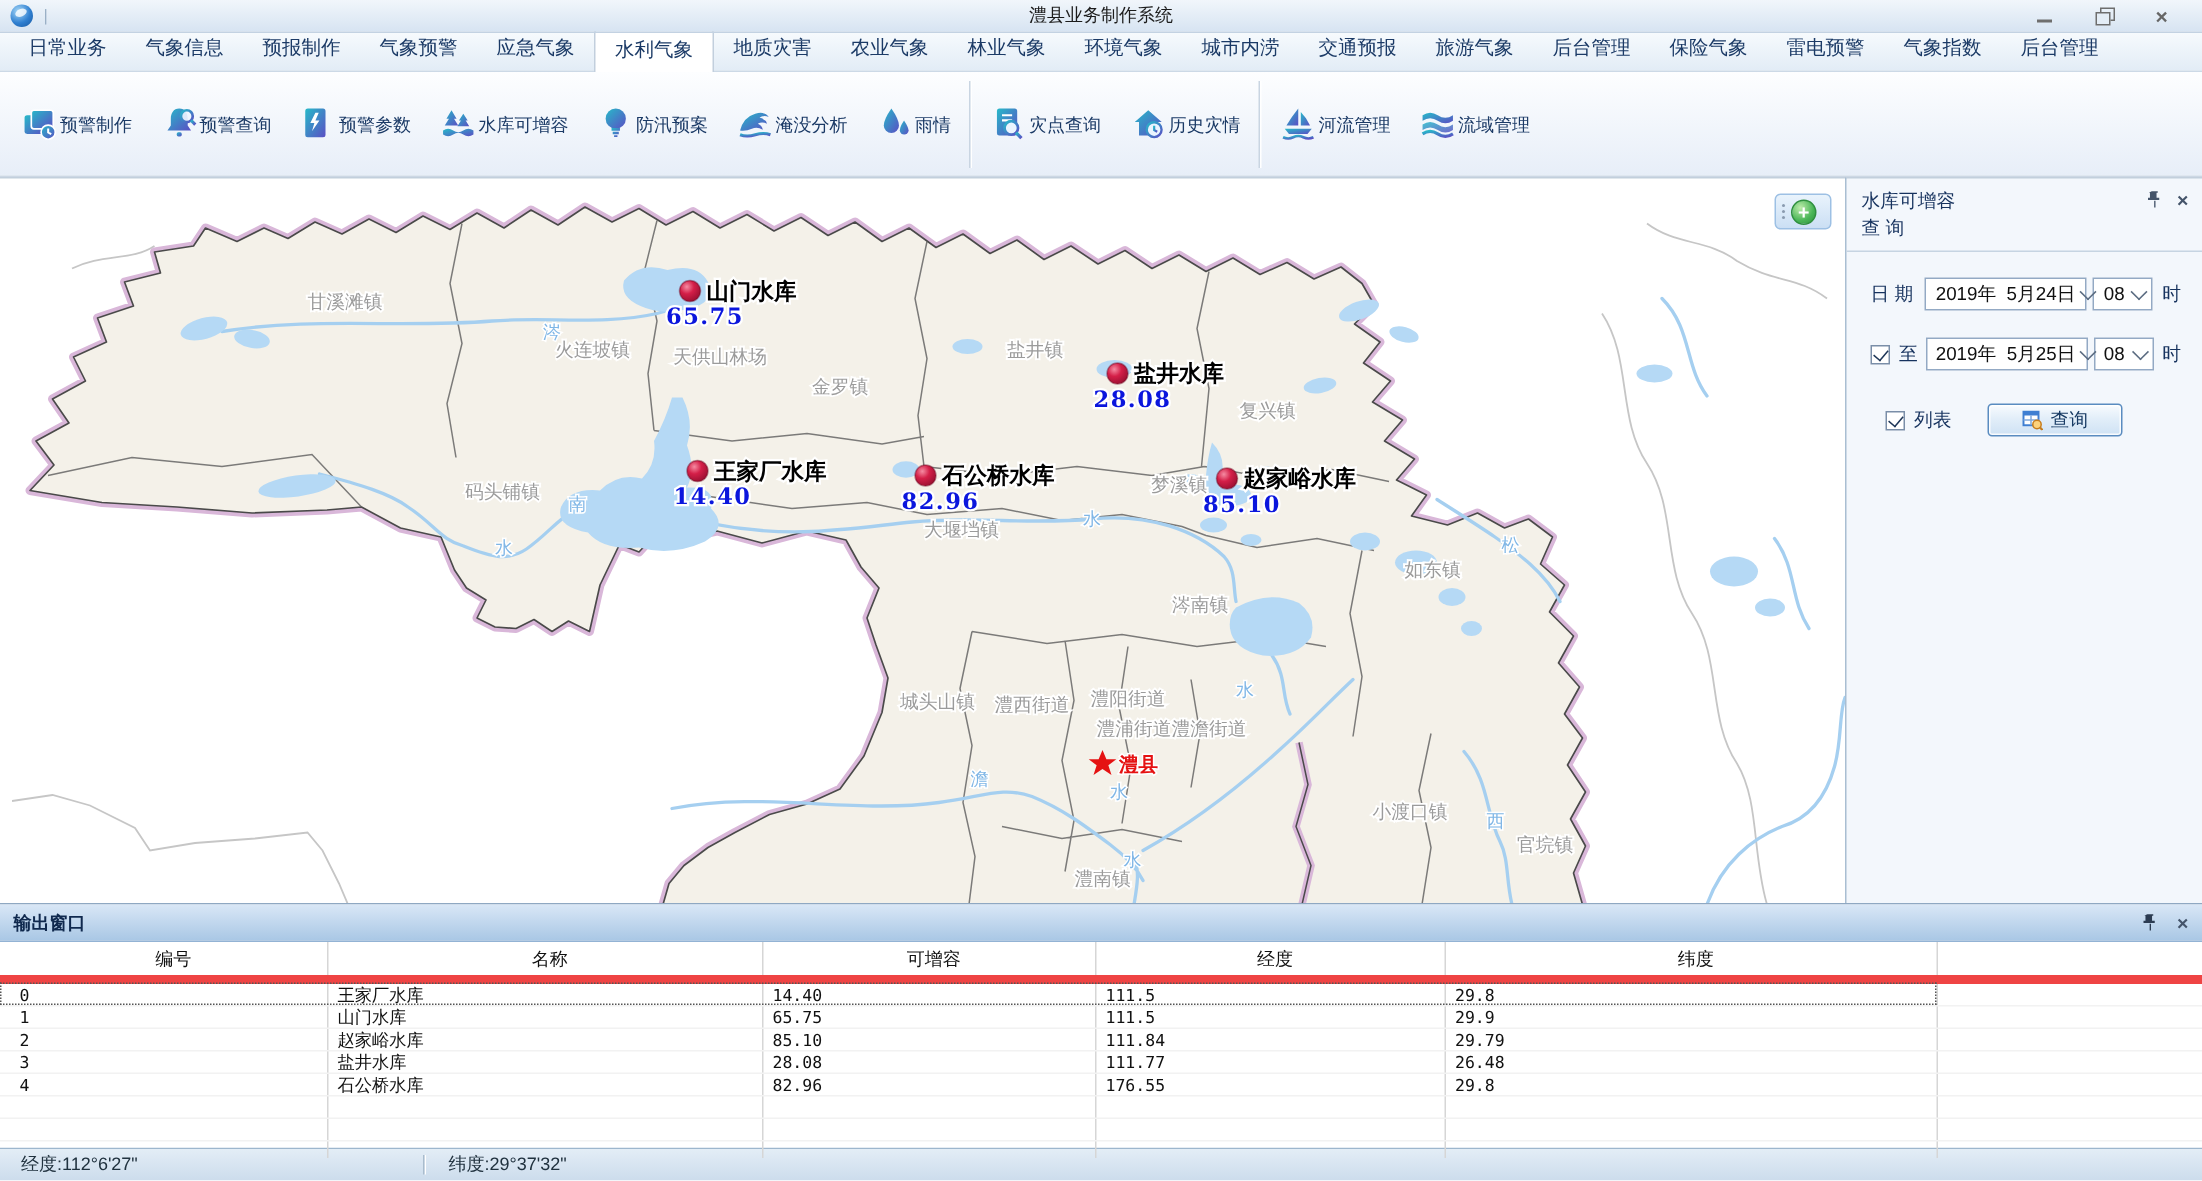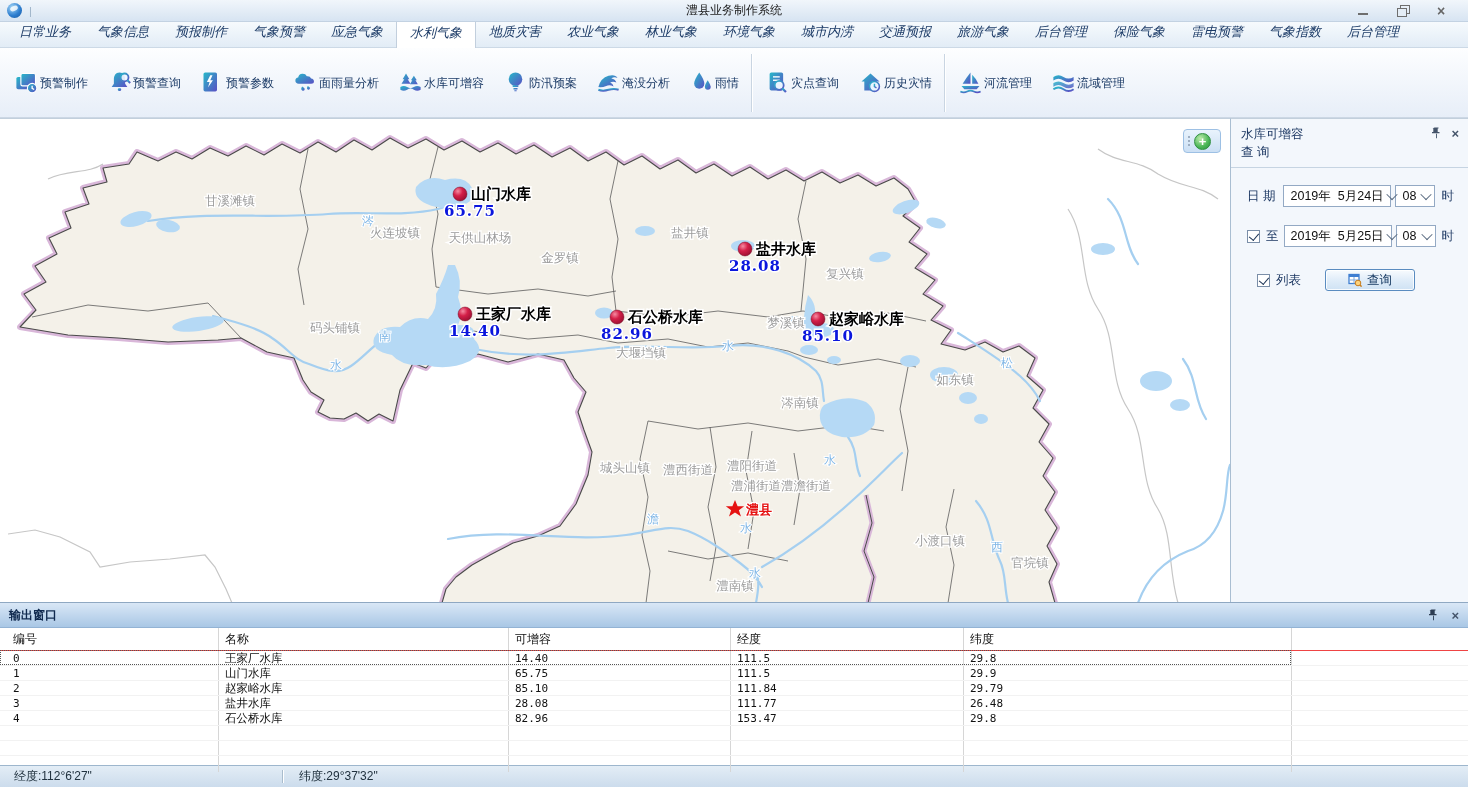--- a/index.html
+++ b/index.html
@@ -17,21 +17,21 @@
   .title-text{position:absolute;left:0;right:0;text-align:center;font-size:12px;color:#1c1c1c;}
   .win-controls{margin-left:auto;display:flex;gap:27px;padding-right:18px;z-index:2;align-items:center;}
   .wc{width:13px;height:12px;position:relative;cursor:default;}
   .wc-min::after{content:'';position:absolute;left:1px;bottom:2px;width:10px;height:0;border-bottom:2px solid #6e6e6e;}
   .wc-rest::before{content:'';position:absolute;left:3px;top:0;width:8px;height:7px;border:1.5px solid #6e6e6e;}
   .wc-rest::after{content:'';position:absolute;left:0;top:3px;width:8px;height:7px;border:1.5px solid #6e6e6e;background:#e4edf6;}
   .wc-close{font-size:14px;line-height:12px;color:#666;font-weight:bold;}
 
   
   .menubar{height:26px;background:linear-gradient(#f6fafd,#e2ecf6);border-bottom:1px solid #ccd9e6;
-           display:flex;align-items:flex-end;padding-left:6px;box-sizing:border-box;font-style:italic;}
+           display:flex;align-items:flex-end;padding-left:6px;box-sizing:border-box;}
   .menu-item{font-size:13px;color:#1b3a66;padding:4px 13px 6px;white-space:nowrap;cursor:default;}
   .menu-item.active{background:#fff;border:1px solid #c2cfdd;border-bottom:none;border-radius:3px 3px 0 0;margin-bottom:-1px;}
 
   
   .toolbar{height:70px;background:linear-gradient(#fdfeff,#e7eef8);border-bottom:1px solid #ccd7e4;
            display:flex;align-items:center;padding-left:4px;box-sizing:border-box;}
   .tb-btn{display:flex;align-items:center;justify-content:flex-start;
           padding:4px 9px;height:62px;box-sizing:border-box;cursor:default;}
   .tb-ico{height:31px;display:flex;align-items:center;}
   .tb-label{font-size:12px;color:#1b3a66;margin-top:2px;white-space:nowrap;}
@@ -90,21 +90,21 @@
   .close-ico{font-size:13px;line-height:11px;color:#44546a;font-weight:bold;}
 
   
   .output{height:163px;border-top:1px solid #8fa8c2;box-sizing:border-box;background:#fff;position:relative;}
   .out-title{height:18px;background:linear-gradient(#d9e7f6,#a9c7e5);border-bottom:1px solid #93b3d4;
              display:flex;align-items:center;padding:12px 9px;font-size:12px;font-weight:bold;color:#10294e;box-sizing:border-box;}
   .out-icons{margin-left:auto;display:flex;gap:13px;align-items:center;}
   .out-table{position:relative;height:144px;overflow:hidden;}
   .grid-v{position:absolute;top:0;bottom:0;width:1px;background:#d6d6d6;z-index:0;}
   .ohead,.orow{display:grid;grid-template-columns:218px 290px 222px 233px 328px 1fr;align-items:center;position:relative;z-index:1;}
-  .ohead{height:22px;border-bottom:1px solid #ef4444;font-size:12px;color:#111;}
+  .ohead{height:22px;border-bottom:6px solid #ef4444;font-size:12px;color:#111;text-align:center;}
   .ohead>div,.orow>div{padding-left:7px;white-space:nowrap;overflow:hidden;}
   .ohead>div:first-child,.orow>div:first-child{padding-left:13px;}
   .orow{height:15px;font-size:11.5px;color:#111;border-bottom:1px solid #f2f2f2;box-sizing:border-box;}
   .orow .num{font-family:"DejaVu Sans Mono",monospace;font-size:11px;}
   .orow.selected::after{content:'';position:absolute;left:0;top:-1px;width:1291px;height:15px;
         border:1px dotted #555;box-sizing:border-box;pointer-events:none;}
 
   
   .statusbar{height:22px;background:linear-gradient(#e3edf6,#ccdcec);border-top:1px solid #9db6cd;
              display:flex;align-items:center;font-size:12px;color:#21323f;padding-left:14px;box-sizing:border-box;}
@@ -188,30 +188,20 @@
       <span class="tb-ico">
         <svg viewBox="0 0 24 24" width="27" height="27">
           <rect x="4" y="3" width="12" height="17" rx="1.5" fill="url(#tg)"></rect>
           <line x1="14" y1="7" x2="20" y2="7" stroke="url(#tg)" stroke-width="1.6"></line>
           <line x1="14" y1="10.5" x2="20" y2="10.5" stroke="url(#tg)" stroke-width="1.6"></line>
           <line x1="14" y1="14" x2="20" y2="14" stroke="url(#tg)" stroke-width="1.6"></line>
           <path d="M10,5.5 L7,11.5 L9.4,11.5 L8,16.5 L12.4,10 L10,10 L12,5.5 Z" fill="#fff"></path>
         </svg>
       </span>
       <span class="tb-label">预警参数</span>
-    </div>
-    <div class="tb-btn">
-      <span class="tb-ico">
-        <svg viewBox="0 0 24 24" width="27" height="27">
-          <path d="M6,13 Q3,13 3,10.2 Q3,7.8 5.5,7.5 Q6,4.5 9.2,4.2 Q12,4 13.2,6.4 Q16,6 17,8.4 Q19.5,8.8 19.5,11 Q19.5,13 17,13 Z" fill="url(#tg)"></path>
-          <path d="M9,15.5 q-1.6,2.6 0,3.6 q1.7,1 2.3,-1 q0.3,-1.3 -2.3,-2.6 Z" fill="url(#tg)"></path>
-          <path d="M14,15 q-1.4,2.3 0,3.2 q1.5,0.9 2,-1 q0.3,-1.1 -2,-2.2 Z" fill="url(#tg)"></path>
-        </svg>
-      </span>
-      <span class="tb-label">面雨量分析</span>
     </div>
     <div class="tb-btn">
       <span class="tb-ico">
         <svg viewBox="0 0 24 24" width="27" height="27">
           <path d="M8,4 L11,9 L9.5,9 L12,13 L4,13 L6.5,9 L5,9 Z" fill="url(#tg)"></path>
           <path d="M15,6 L17.6,10 L16.4,10 L18.5,13.5 L11.5,13.5 L13.6,10 L12.4,10 Z" fill="url(#tg)"></path>
           <path d="M3,16 q3,-2 6,0 q3,2 6,0 q3,-2 6,0 l0,2.4 q-3,2 -6,0 q-3,-2 -6,0 q-3,2 -6,0 Z" fill="url(#tg)"></path>
         </svg>
       </span>
       <span class="tb-label">水库可增容</span>
@@ -559,21 +549,21 @@
           <div>盐井水库</div>
           <div class="num">28.08</div>
           <div class="num">111.77</div>
           <div class="num">26.48</div>
           <div></div>
         </div>
         <div class="orow">
           <div class="num">4</div>
           <div>石公桥水库</div>
           <div class="num">82.96</div>
-          <div class="num">153.47</div>
+          <div class="num">176.55</div>
           <div class="num">29.8</div>
           <div></div>
         </div>
         <div class="orow"></div>
         <div class="orow"></div>
       </div>
   <div class="grid-v" style="left: 218px;"></div>
       <div class="grid-v" style="left: 508px;"></div>
       <div class="grid-v" style="left: 730px;"></div>
       <div class="grid-v" style="left: 963px;"></div>

